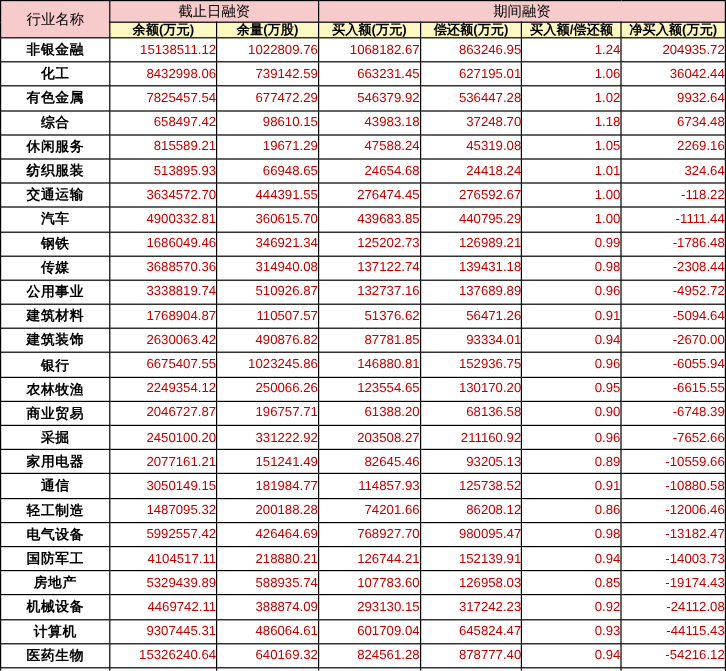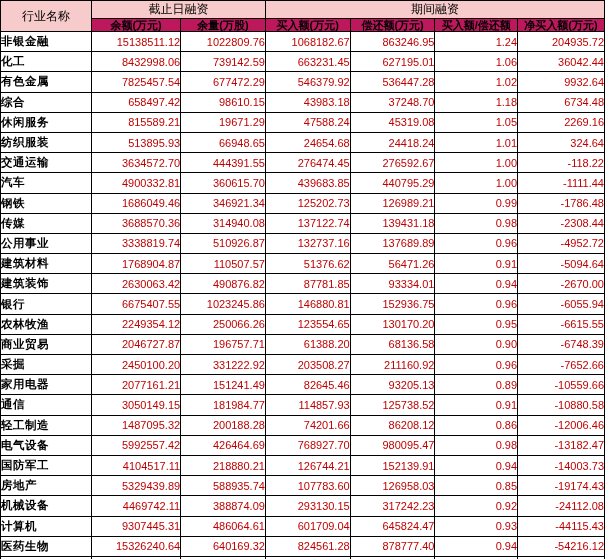--- a/index.html
+++ b/index.html
@@ -26,30 +26,30 @@
   }
   .grp-head {
     background: #f7cbcb;
     font-weight: normal;
     font-size: 12px;
     text-align: center;
     height: 18px;
     color: #000;
   }
   .col-head {
-    background: #be185d;
+    background: #fef9c3;
     font-weight: bold;
     font-size: 11px;
     color: #000;
     line-height: 12px;
     padding: 1px 2px;
     margin-top: 24px;
   }
   td.name {
-    text-align: left;
+    text-align: center;
     font-weight: bold;
     font-size: 11.5px;
     color: #000;
     background: #ffffff;
     height: 20.2px;
     letter-spacing: 0.5px;
   }
   td.num {
     text-align: right;
     padding-right: 3px;

